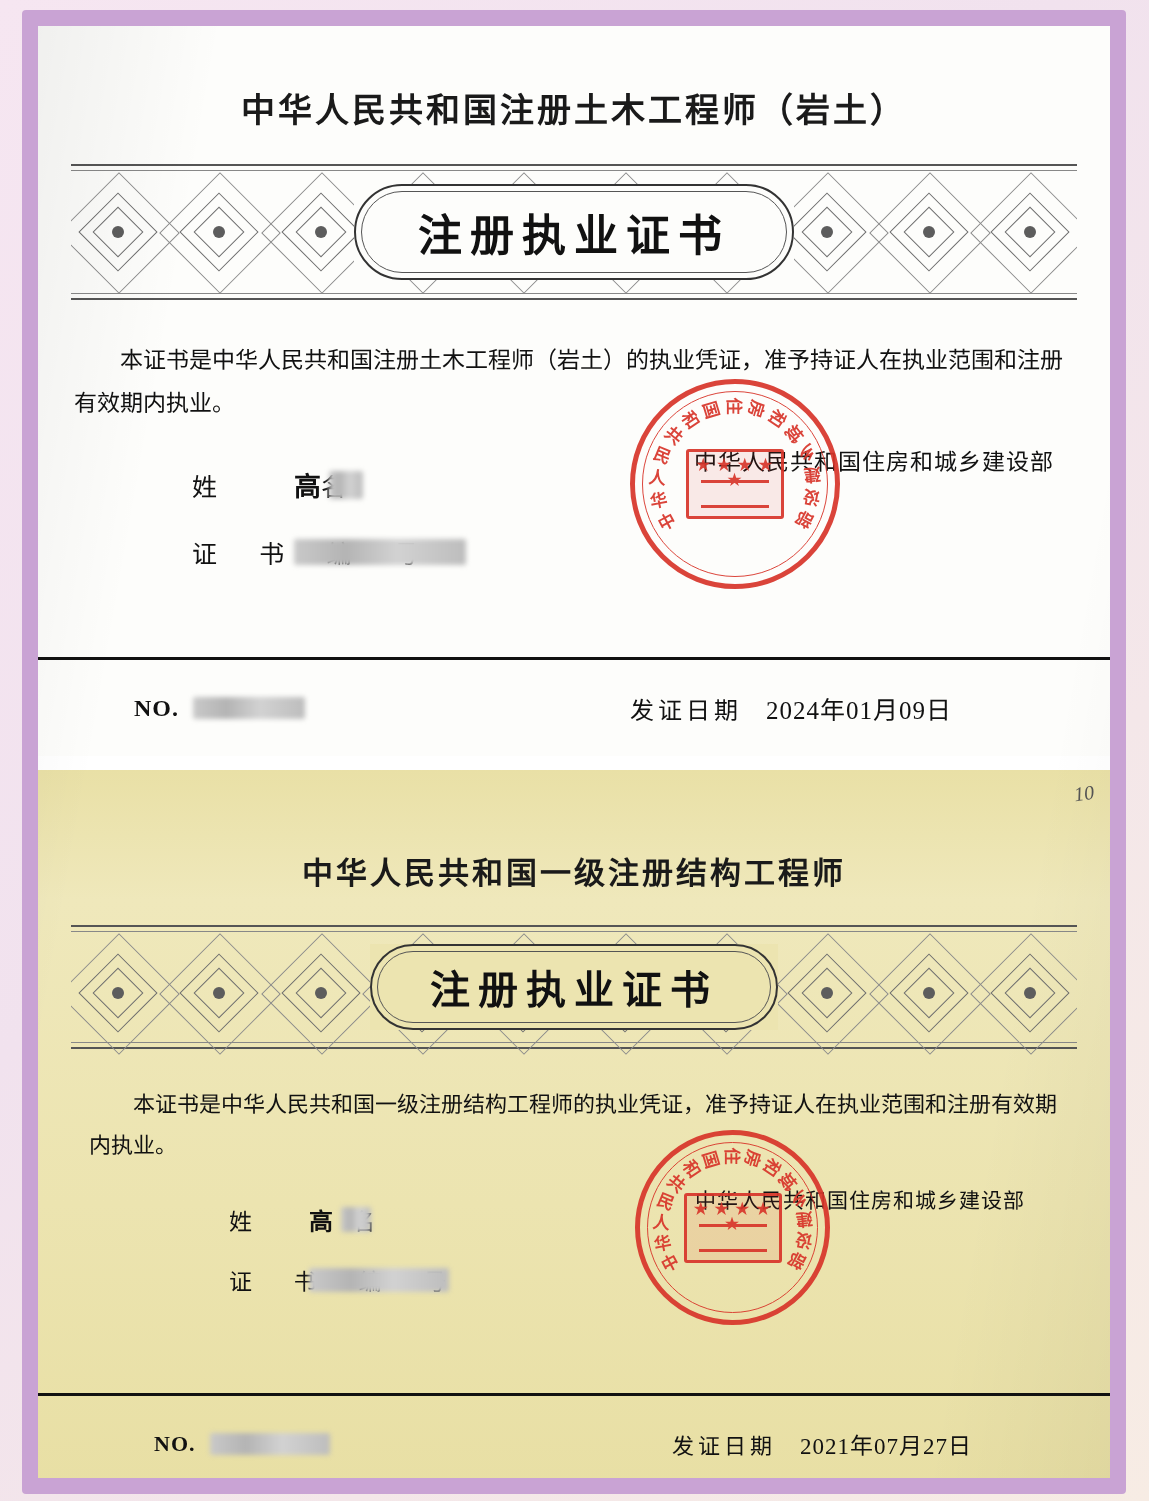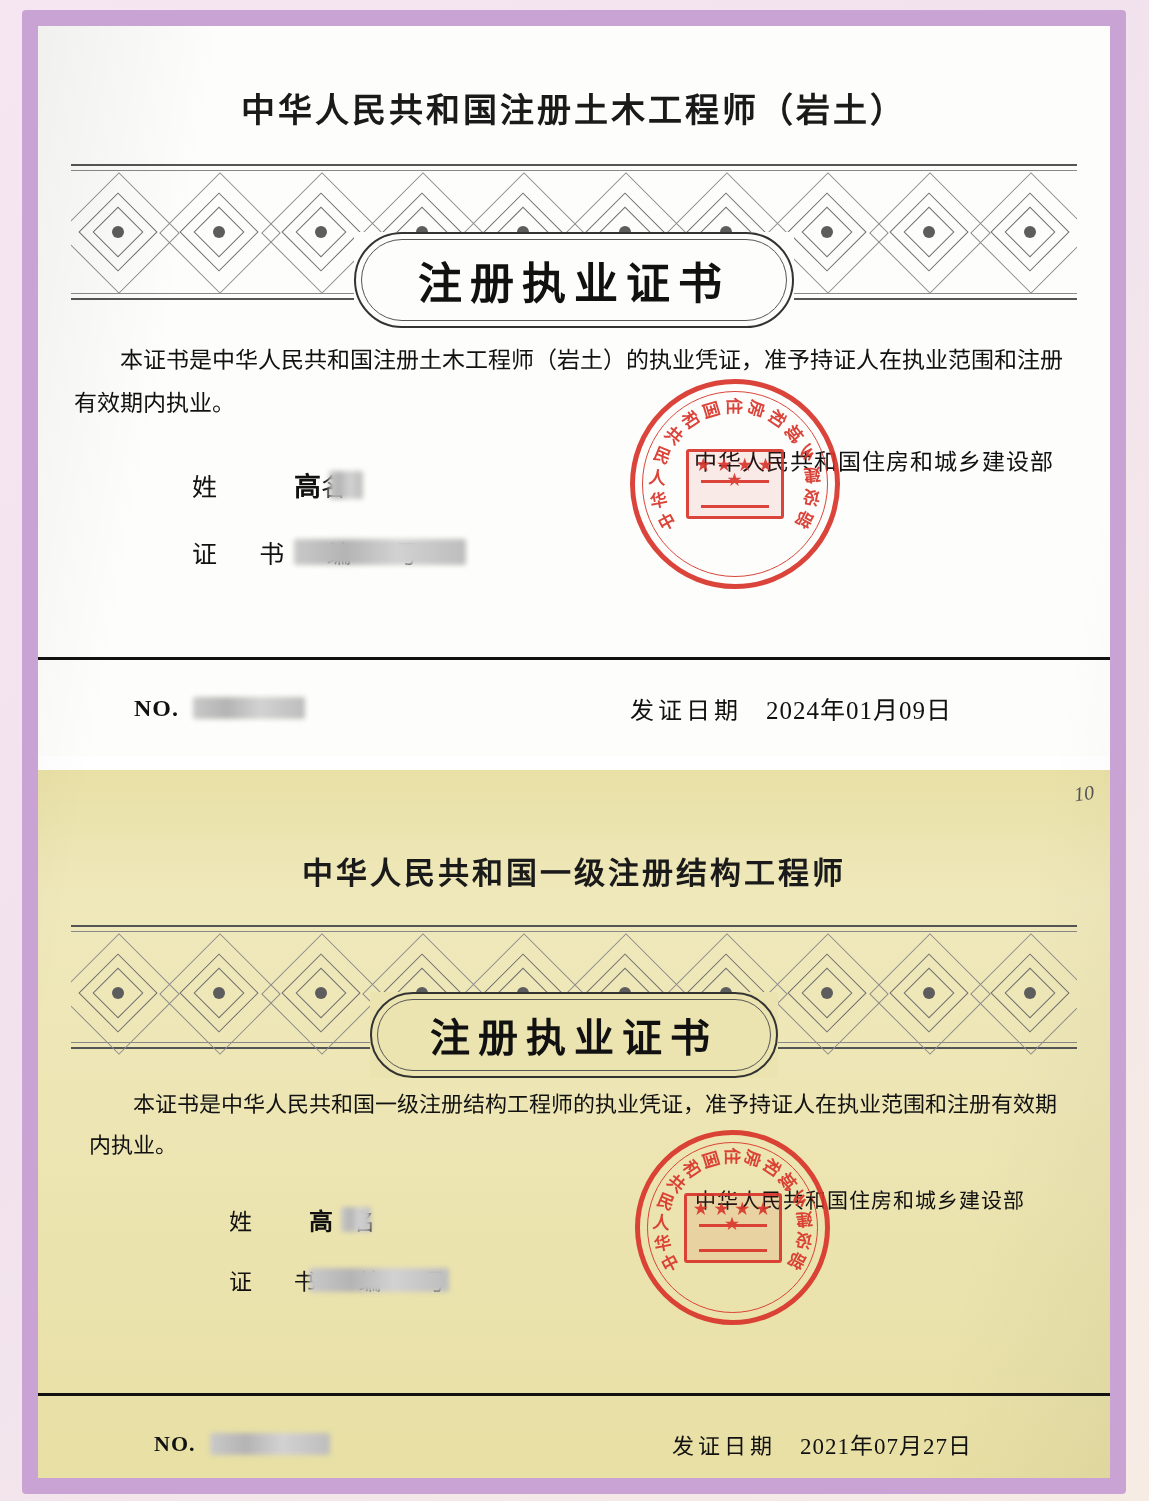--- a/index.html
+++ b/index.html
@@ -145,21 +145,20 @@
   .band-lines.l3 { bottom: 6px; }
   .band-lines.l4 { bottom: 12px; height: 1px; background: #888; }
 
   .band-center {
     position: absolute;
     left: 50%;
     top: 50%;
     transform: translate(-50%, -50%);
     background: inherit;
     z-index: 3;
-    margin-top: 48px;
   }
   .cert-top .band-center { background: #fdfdfb; }
   .cert-bottom .band-center { background: #ece4b0; }
 
   .band-center-inner {
     border: 2px solid #333;
     border-radius: 60px;
     padding: 6px 10px;
     position: relative;
   }

